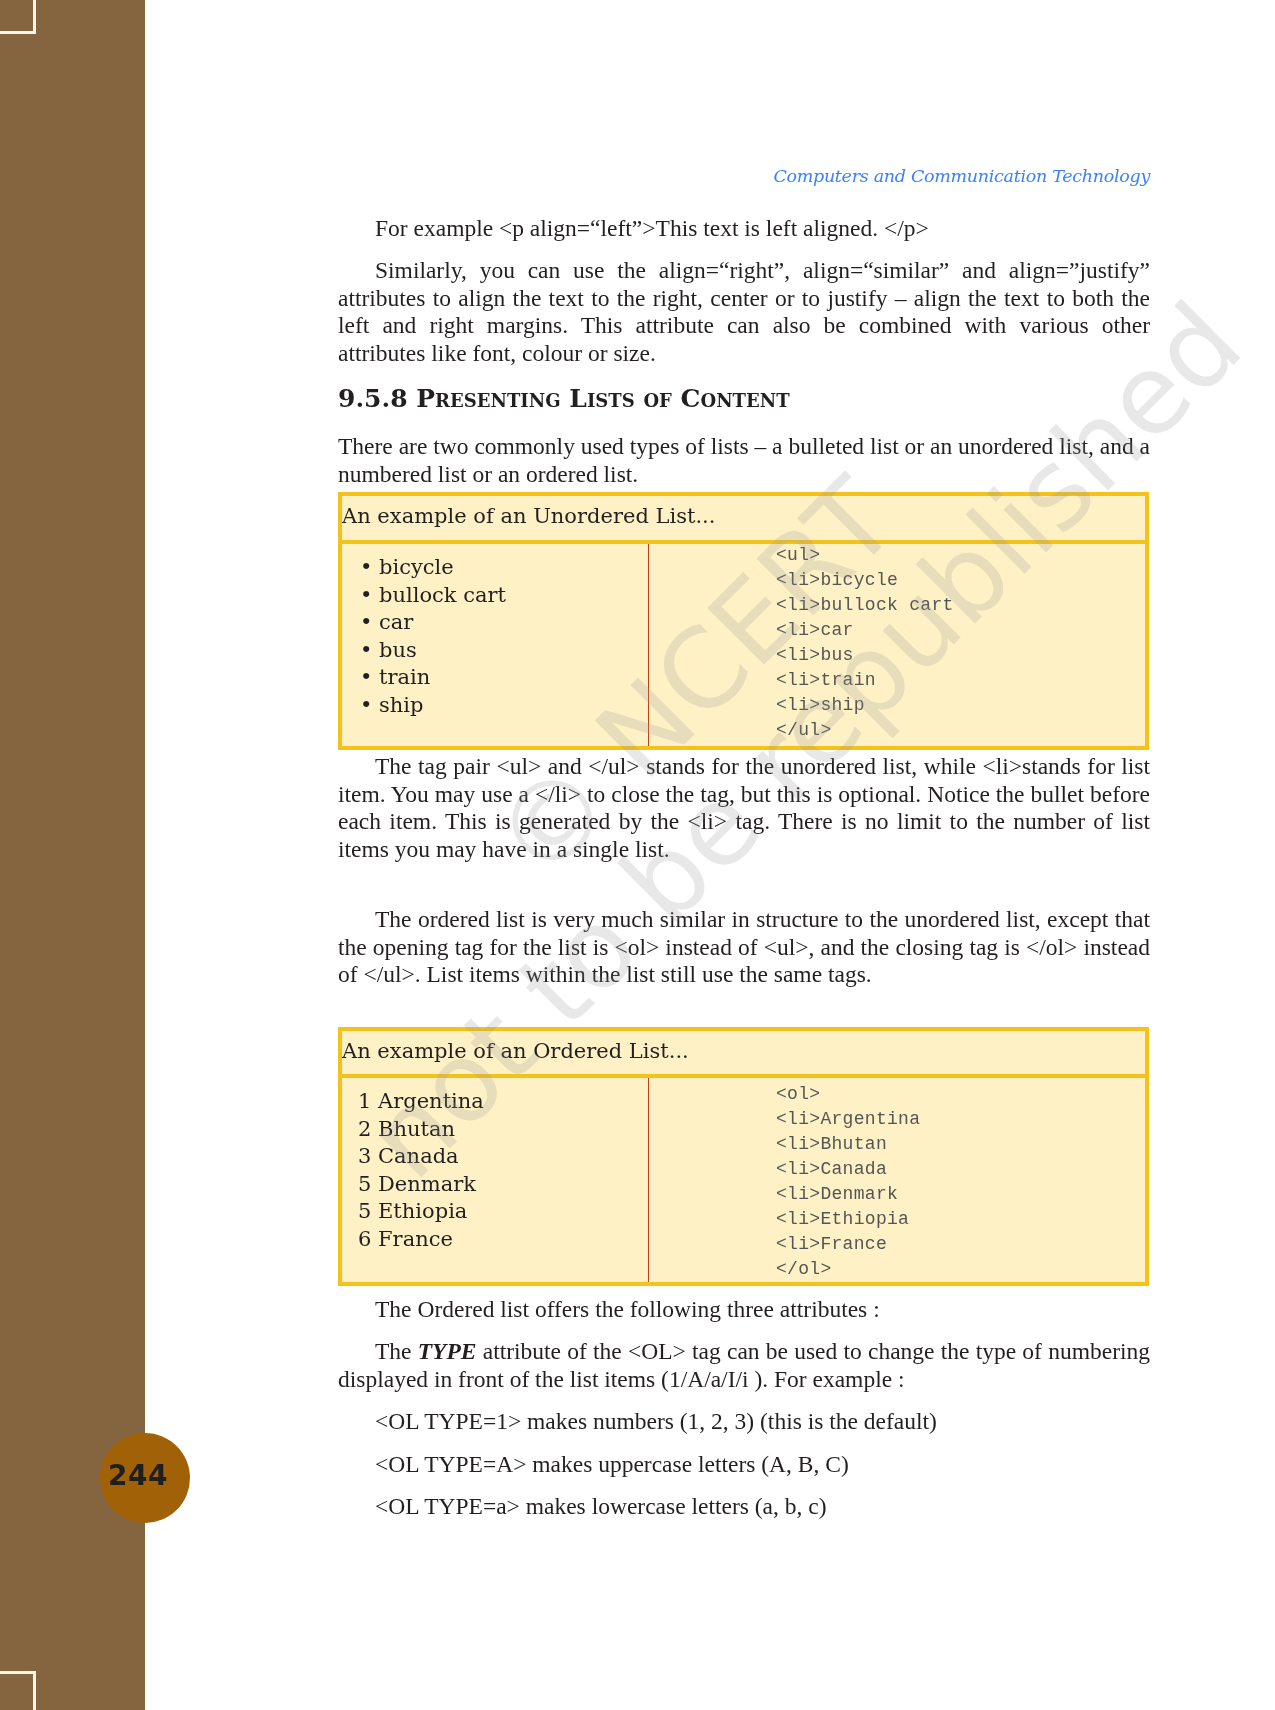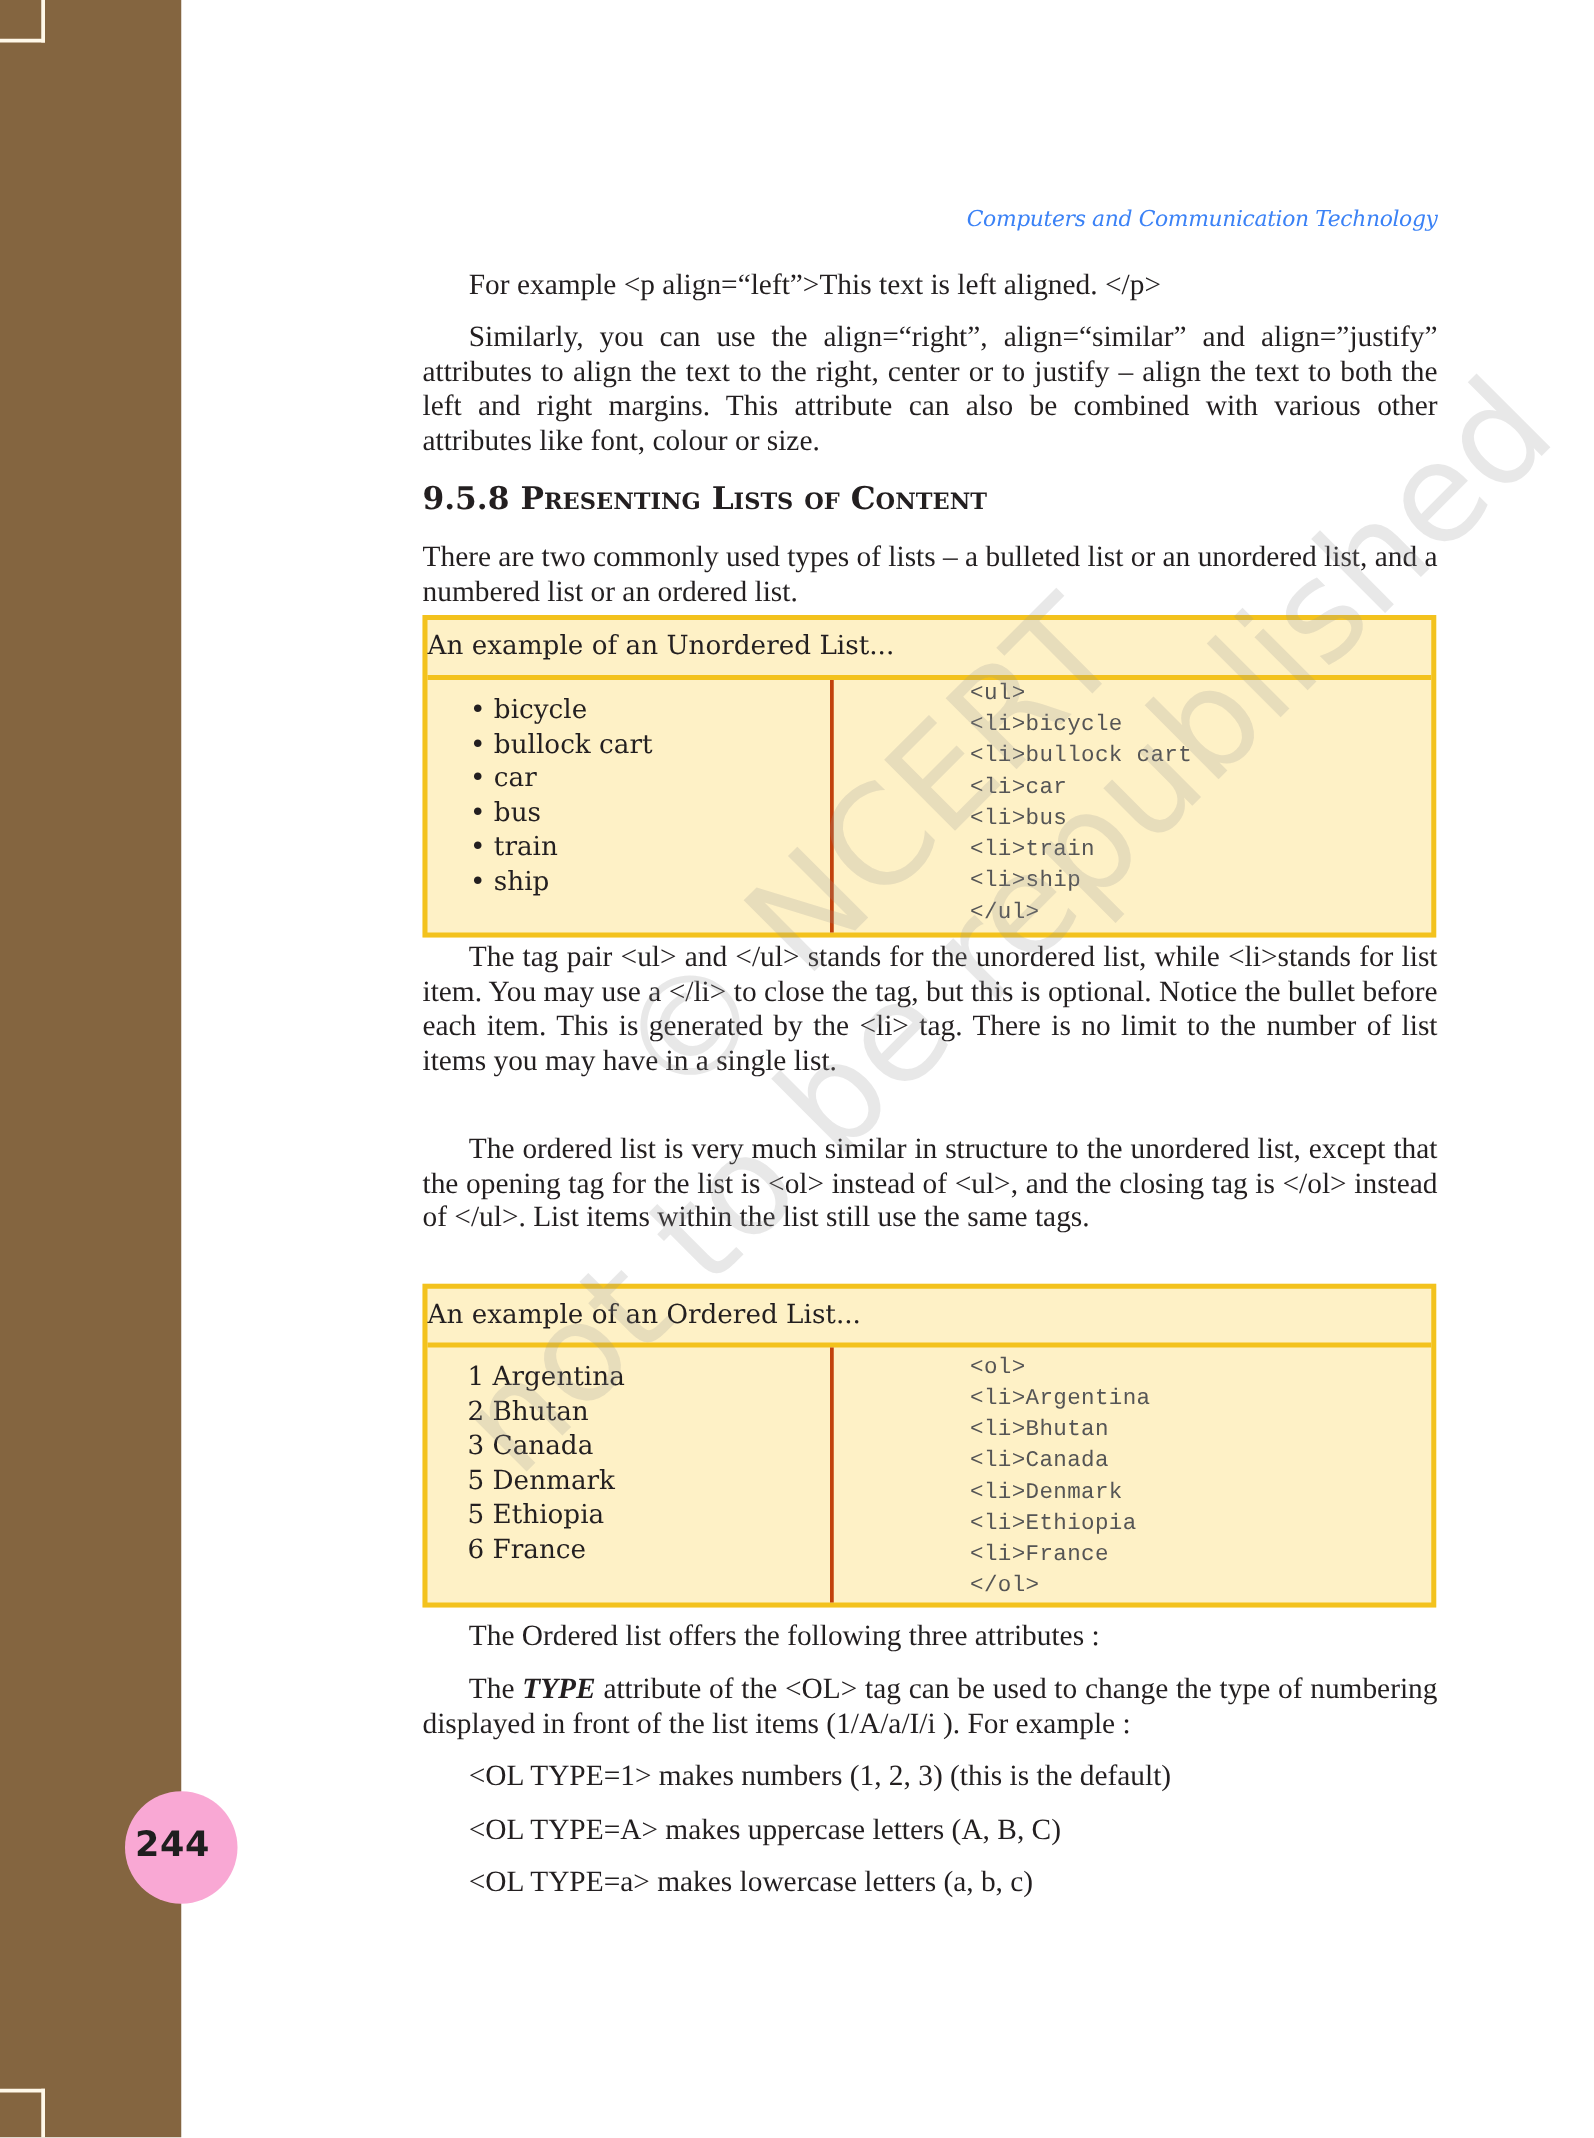--- a/index.html
+++ b/index.html
@@ -4,38 +4,38 @@
 <style>
   html, body { margin:0; padding:0; }
   body { width:1275px; height:1710px; position:relative; background:#ffffff; overflow:hidden;
          font-family:"DejaVu Serif", "Liberation Serif", serif; color:#231f20; }
   .band { position:absolute; left:0; top:0; width:145px; height:1710px; background:#846540; }
   .crop-tl { position:absolute; left:0; top:0; width:36px; height:34px;
              border-right:3px solid #fff8e8; border-bottom:3px solid #fff8e8; box-sizing:border-box; }
   .crop-bl { position:absolute; left:0; top:1671px; width:36px; height:39px;
              border-right:3px solid #fff8e8; border-top:3px solid #fff8e8; box-sizing:border-box; }
   .page-num { position:absolute; left:100px; top:1433px; width:90px; height:90px; border-radius:50%;
-              background:#f9a8d4; }
+              background:#a16207; }
   .page-num span { position:absolute; left:8px; top:26px; font-family:"DejaVu Sans", sans-serif;
                    font-weight:bold; font-size:28px; color:#1f1f1f; letter-spacing:0.5px; }
   .running-head { position:absolute; right:125px; top:166px; font-style:italic; font-size:17.5px;
                   color:#3b82f6; font-family:"DejaVu Serif", serif; letter-spacing:-0.3px; }
   .text { position:absolute; left:338px; width:812px; font-size:21px; line-height:27.5px;
           text-align:justify; font-family:"Liberation Serif", serif; font-size:23.5px; }
   .indent { text-indent:37px; }
   .heading { position:absolute; left:338px; top:384px; font-family:"DejaVu Serif", serif;
              font-weight:bold; font-size:25px; color:#231f20; }
   .heading .sc { font-variant:small-caps; }
   .box { position:absolute; left:338px; width:811px; background:#fef1c6; border:4px solid #f3c21d;
          box-sizing:border-box; }
   .box-head { position:absolute; left:0; top:0; right:0; border-bottom:4px solid #f3c21d;
               box-sizing:border-box; font-family:"DejaVu Serif", serif; font-size:21px; color:#231f20;
               padding-left:0; }
-  .box-left { position:absolute; left:0; width:306px; bottom:0; border-right:3px solid #c2410c;
-              box-sizing:content-box;padding-left:16px; }
+  .box-left { position:absolute; left:0; width:306px; bottom:0; border-right:1px solid #c2410c;
+              box-sizing:content-box; }
   .box-right { position:absolute; left:310px; right:0; bottom:0; }
   .vlist { list-style:none; margin:0; padding:0; font-family:"DejaVu Serif", serif; font-size:21px;
            line-height:27.5px; color:#231f20; }
   .code { margin:0; padding:0; list-style:none; font-family:"Liberation Mono", "DejaVu Sans Mono", monospace;
           font-size:18px; line-height:25px; color:#555555; letter-spacing:0.3px; }
   .watermark { position:absolute; left:260px; top:1030px; transform-origin:0 0; transform:rotate(-45deg);
                font-family:"DejaVu Sans", sans-serif; font-size:110px; color:rgba(150,150,150,0.22);
                white-space:nowrap; pointer-events:none; line-height:120px; }
   .watermark div { display:block; }
   b.bi { font-weight:bold; font-style:italic; }

